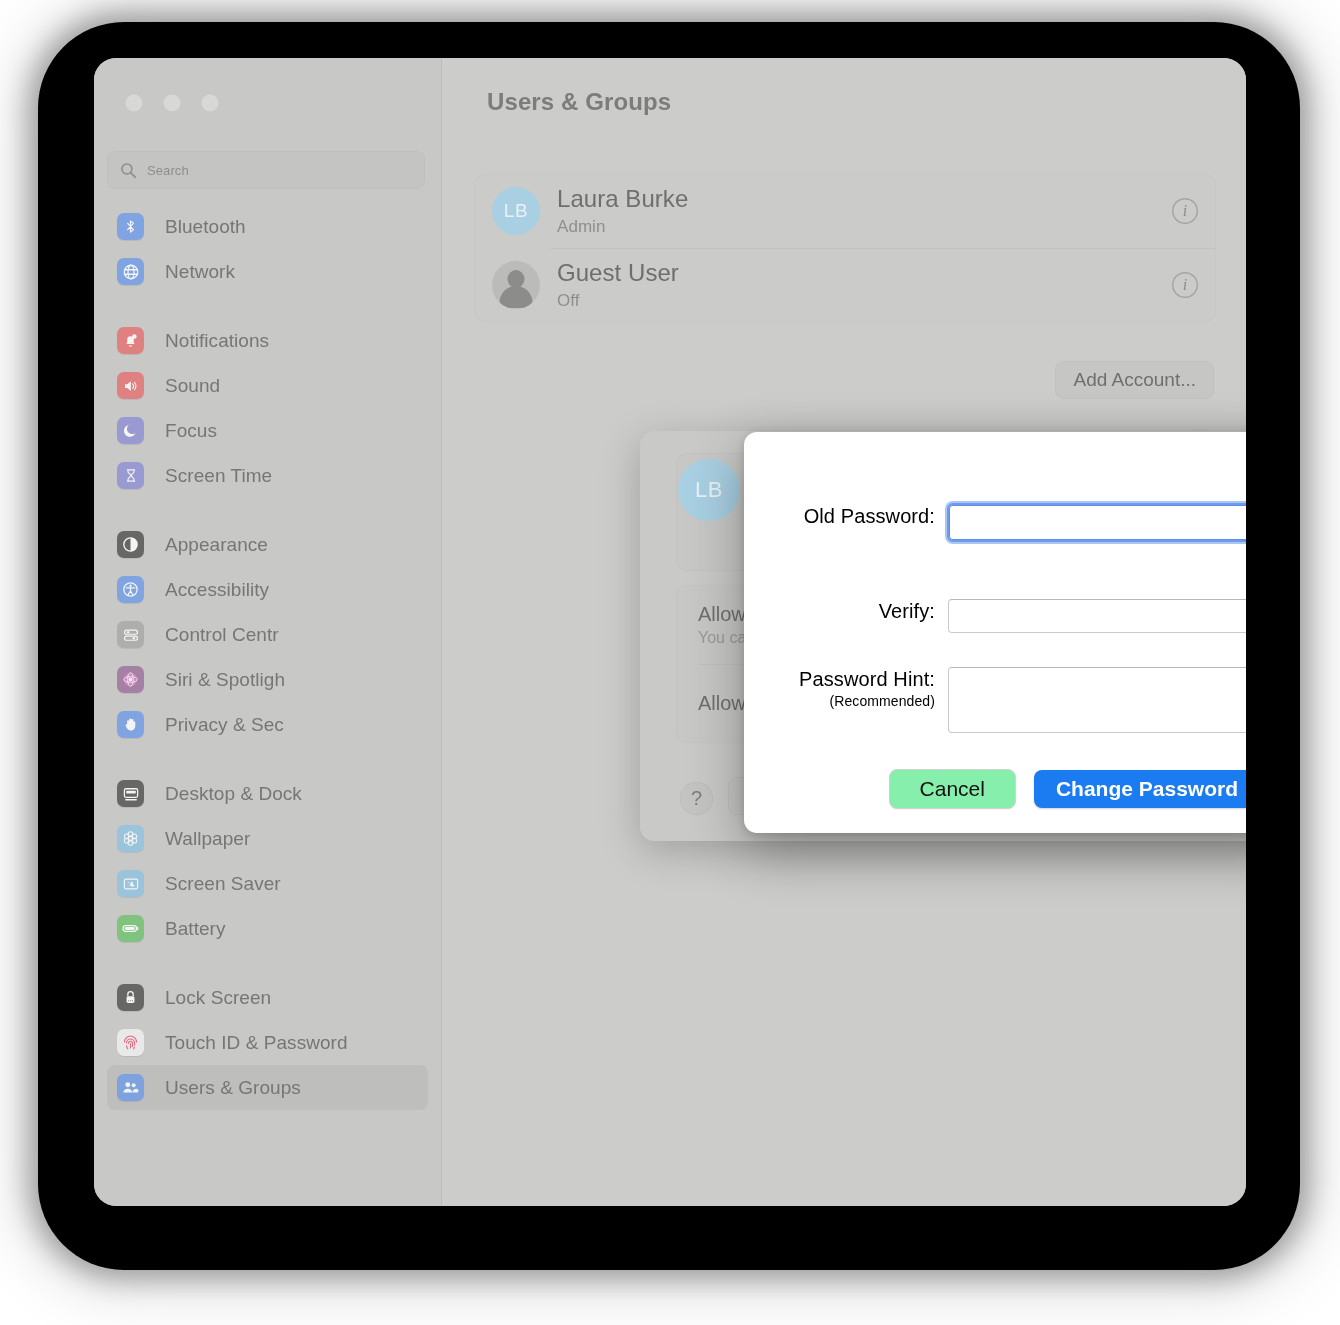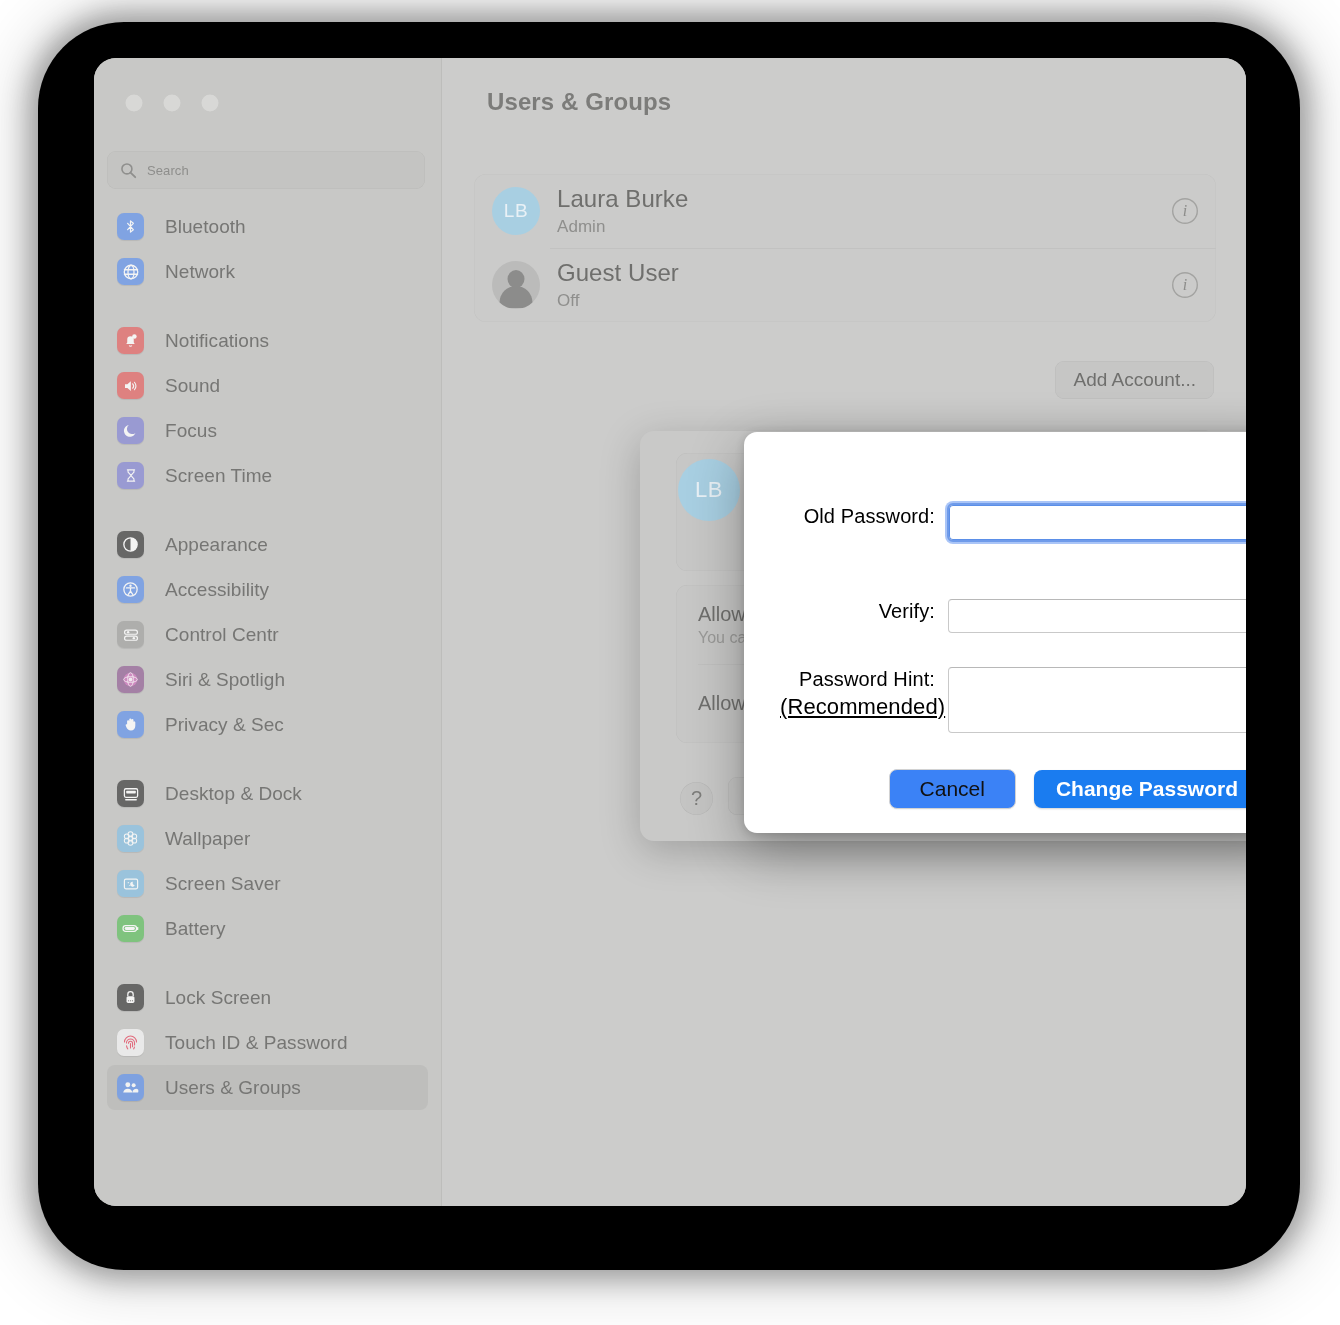--- a/index.html
+++ b/index.html
@@ -82,38 +82,38 @@
   #sheet-help-btn{position:absolute;left:40px;bottom:26px;width:33px;height:33px;border-radius:50%;background:#c4c4c3;
       display:flex;align-items:center;justify-content:center;font-size:20px;color:#7d7d7b;box-shadow:inset 0 0 0 .5px rgba(0,0,0,.07);}
   #sheet-cancel-btn{position:absolute;left:88px;bottom:26px;height:38px;padding:0 22px;border-radius:9px;background:#c6c6c5;
       display:flex;align-items:center;font-size:19px;color:#6f6f6d;box-shadow:inset 0 0 0 .5px rgba(0,0,0,.07);}
 
   
   #password-dialog{position:absolute;left:302px;top:374px;width:549px;height:401px;background:#ffffff;border-radius:13px;
       box-shadow:0 18px 55px rgba(0,0,0,.32), 0 2px 10px rgba(0,0,0,.16);}
   .frow{position:absolute;display:flex;align-items:flex-start;}
   .flabel{font-size:20px;color:#000000;text-align:right;letter-spacing:.1px;line-height:1.28;}
-  .flabel .sub{display:block;font-size:22px;text-decoration:underline;}
+  .flabel .sub{display:block;font-size:14px;}
   .finput{background:#fff;box-sizing:border-box;}
   #old-pw-row{left:36px;top:28px;margin-top:44px;}
   #old-pw-label{width:155px;}
   #old-pw-input{margin-left:13px;width:322px;height:37px;border-radius:5px;border:1px solid #bfbfbf;
       box-shadow:0 0 0 3px rgba(100,150,240,.55), 0 0 0 1px #5b8fe8 inset;outline:2px solid #6f9bea;outline-offset:-1px;}
   #new-pw-row{left:36px;top:99px;}
   #new-pw-label{width:155px;}
   #new-pw-input{margin-left:13px;width:275px;height:34px;border-radius:4px;border:1px solid #c9c9c9;border-top-color:#b8b8b8;}
   #key-icon{margin-left:13px;width:22px;height:28px;opacity:.62;}
   #verify-row{left:36px;top:167px;}
   #verify-label{width:155px;}
   #verify-input{margin-left:13px;width:322px;height:34px;border-radius:4px;border:1px solid #c9c9c9;border-top-color:#b8b8b8;}
   #hint-row{left:36px;top:235px;}
   #hint-label{width:155px;}
   #hint-input{margin-left:13px;width:322px;height:66px;border-radius:4px;border:1px solid #c9c9c9;border-top-color:#b8b8b8;}
   #dialog-buttons{position:absolute;right:33px;bottom:24px;display:flex;align-items:center;gap:18px;}
-  #cancel-button{height:38px;padding:0 30px;border-radius:8px;background:#3b82f6;border:1px solid #d2d2d2;
+  #cancel-button{height:38px;padding:0 30px;border-radius:8px;background:#86efac;border:1px solid #d2d2d2;
       display:flex;align-items:center;justify-content:center;font-size:21px;color:#111;box-shadow:0 1px 1px rgba(0,0,0,.04);}
   #change-password-button{height:38px;padding:0 22px;border-radius:8px;background:#1a7cf0;
       display:flex;align-items:center;justify-content:center;font-size:21px;font-weight:bold;color:#ffffff;
       box-shadow:0 1px 2px rgba(0,0,0,.18);}
 </style>
 </head>
 <body>
 
 <div id="stage">
   <div id="device-frame"></div>

